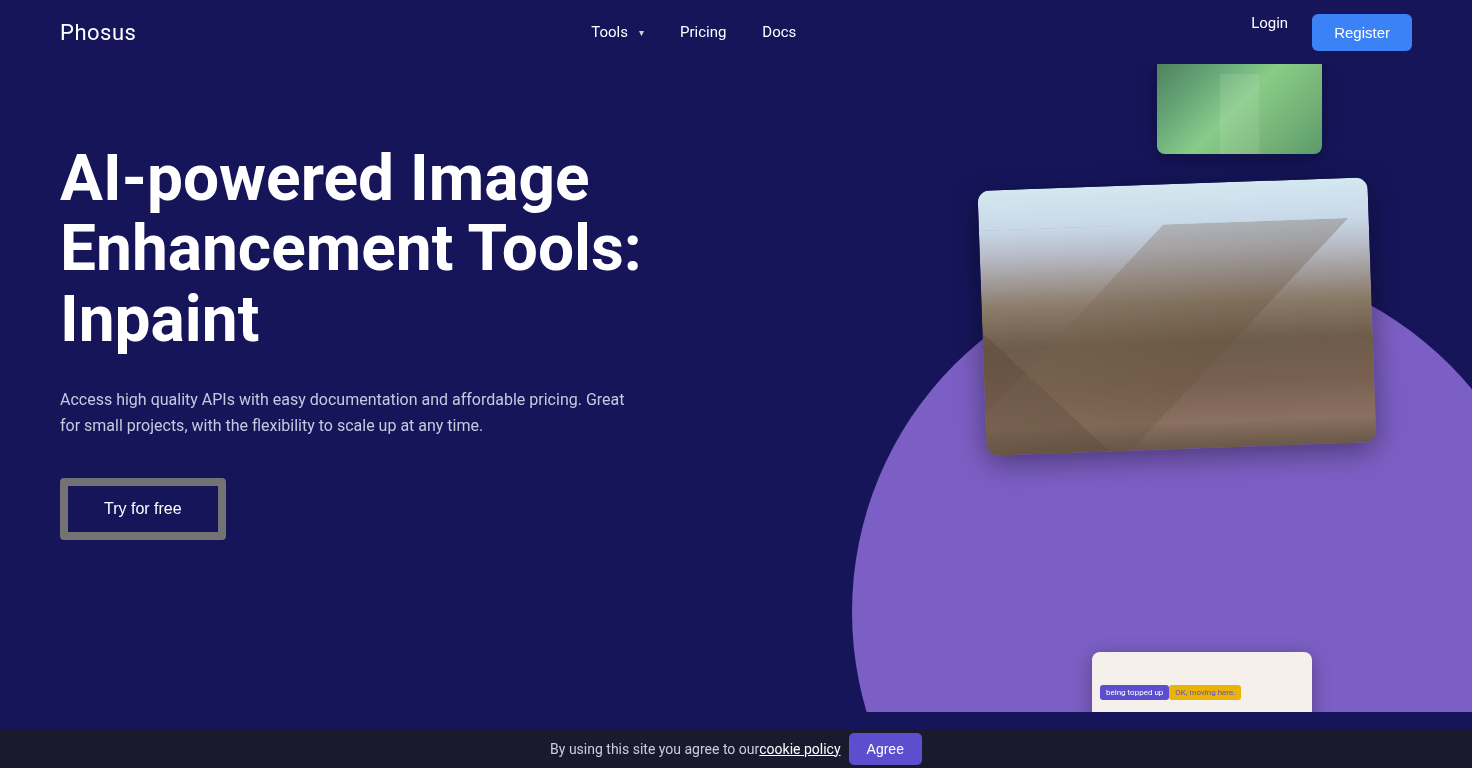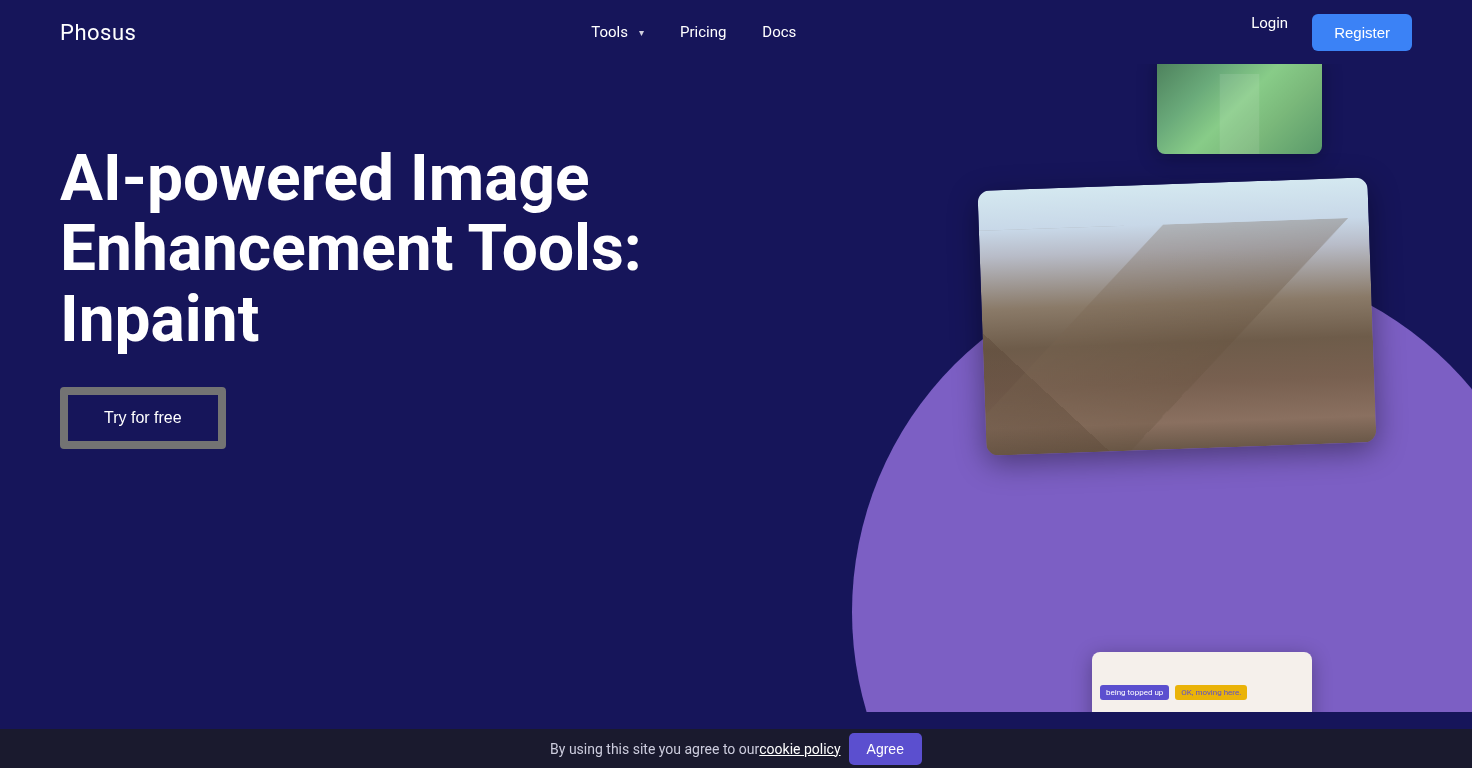--- a/index.html
+++ b/index.html
@@ -164,21 +164,20 @@
       width: 220px;
       height: 80px;
       border-radius: 8px;
       overflow: hidden;
       z-index: 5;
       box-shadow: 0 4px 20px rgba(0,0,0,0.3);
       background: #f5f0eb;
       display: flex;
       align-items: center;
       padding: 8px;
-      gap: 6px;
     }
 
     
     .fake-runners {
       width: 100%;
       height: 100%;
       background: linear-gradient(135deg, #4a7c59 0%, #6aaa7a 30%, #88cc88 50%, #7ab87a 70%, #5a9a6a 100%);
       position: relative;
     }
 
@@ -300,20 +299,21 @@
     <div class="fake-landscape"></div>
   </div>
 
   <div class="img-bottom">
     <span class="fake-bottom-tag1">being topped up</span>
     <span class="fake-bottom-tag2">OK, moving here.</span>
   </div>
 
   <div class="hero-text">
     <h1 class="hero-title">AI-powered Image Enhancement Tools: Inpaint</h1>
+    <p class="hero-description">Access high quality APIs with easy documentation and affordable pricing. Great for small projects, with the flexibility to scale up at any time.</p>
     <button class="try-free-btn">Try for free</button>
   </div>
 
 </section>
 
 <div class="cookie-banner">
   <span>By using this site you agree to our</span>
   <a href="#">cookie policy</a>
   <button class="agree-btn">Agree</button>
 </div>

